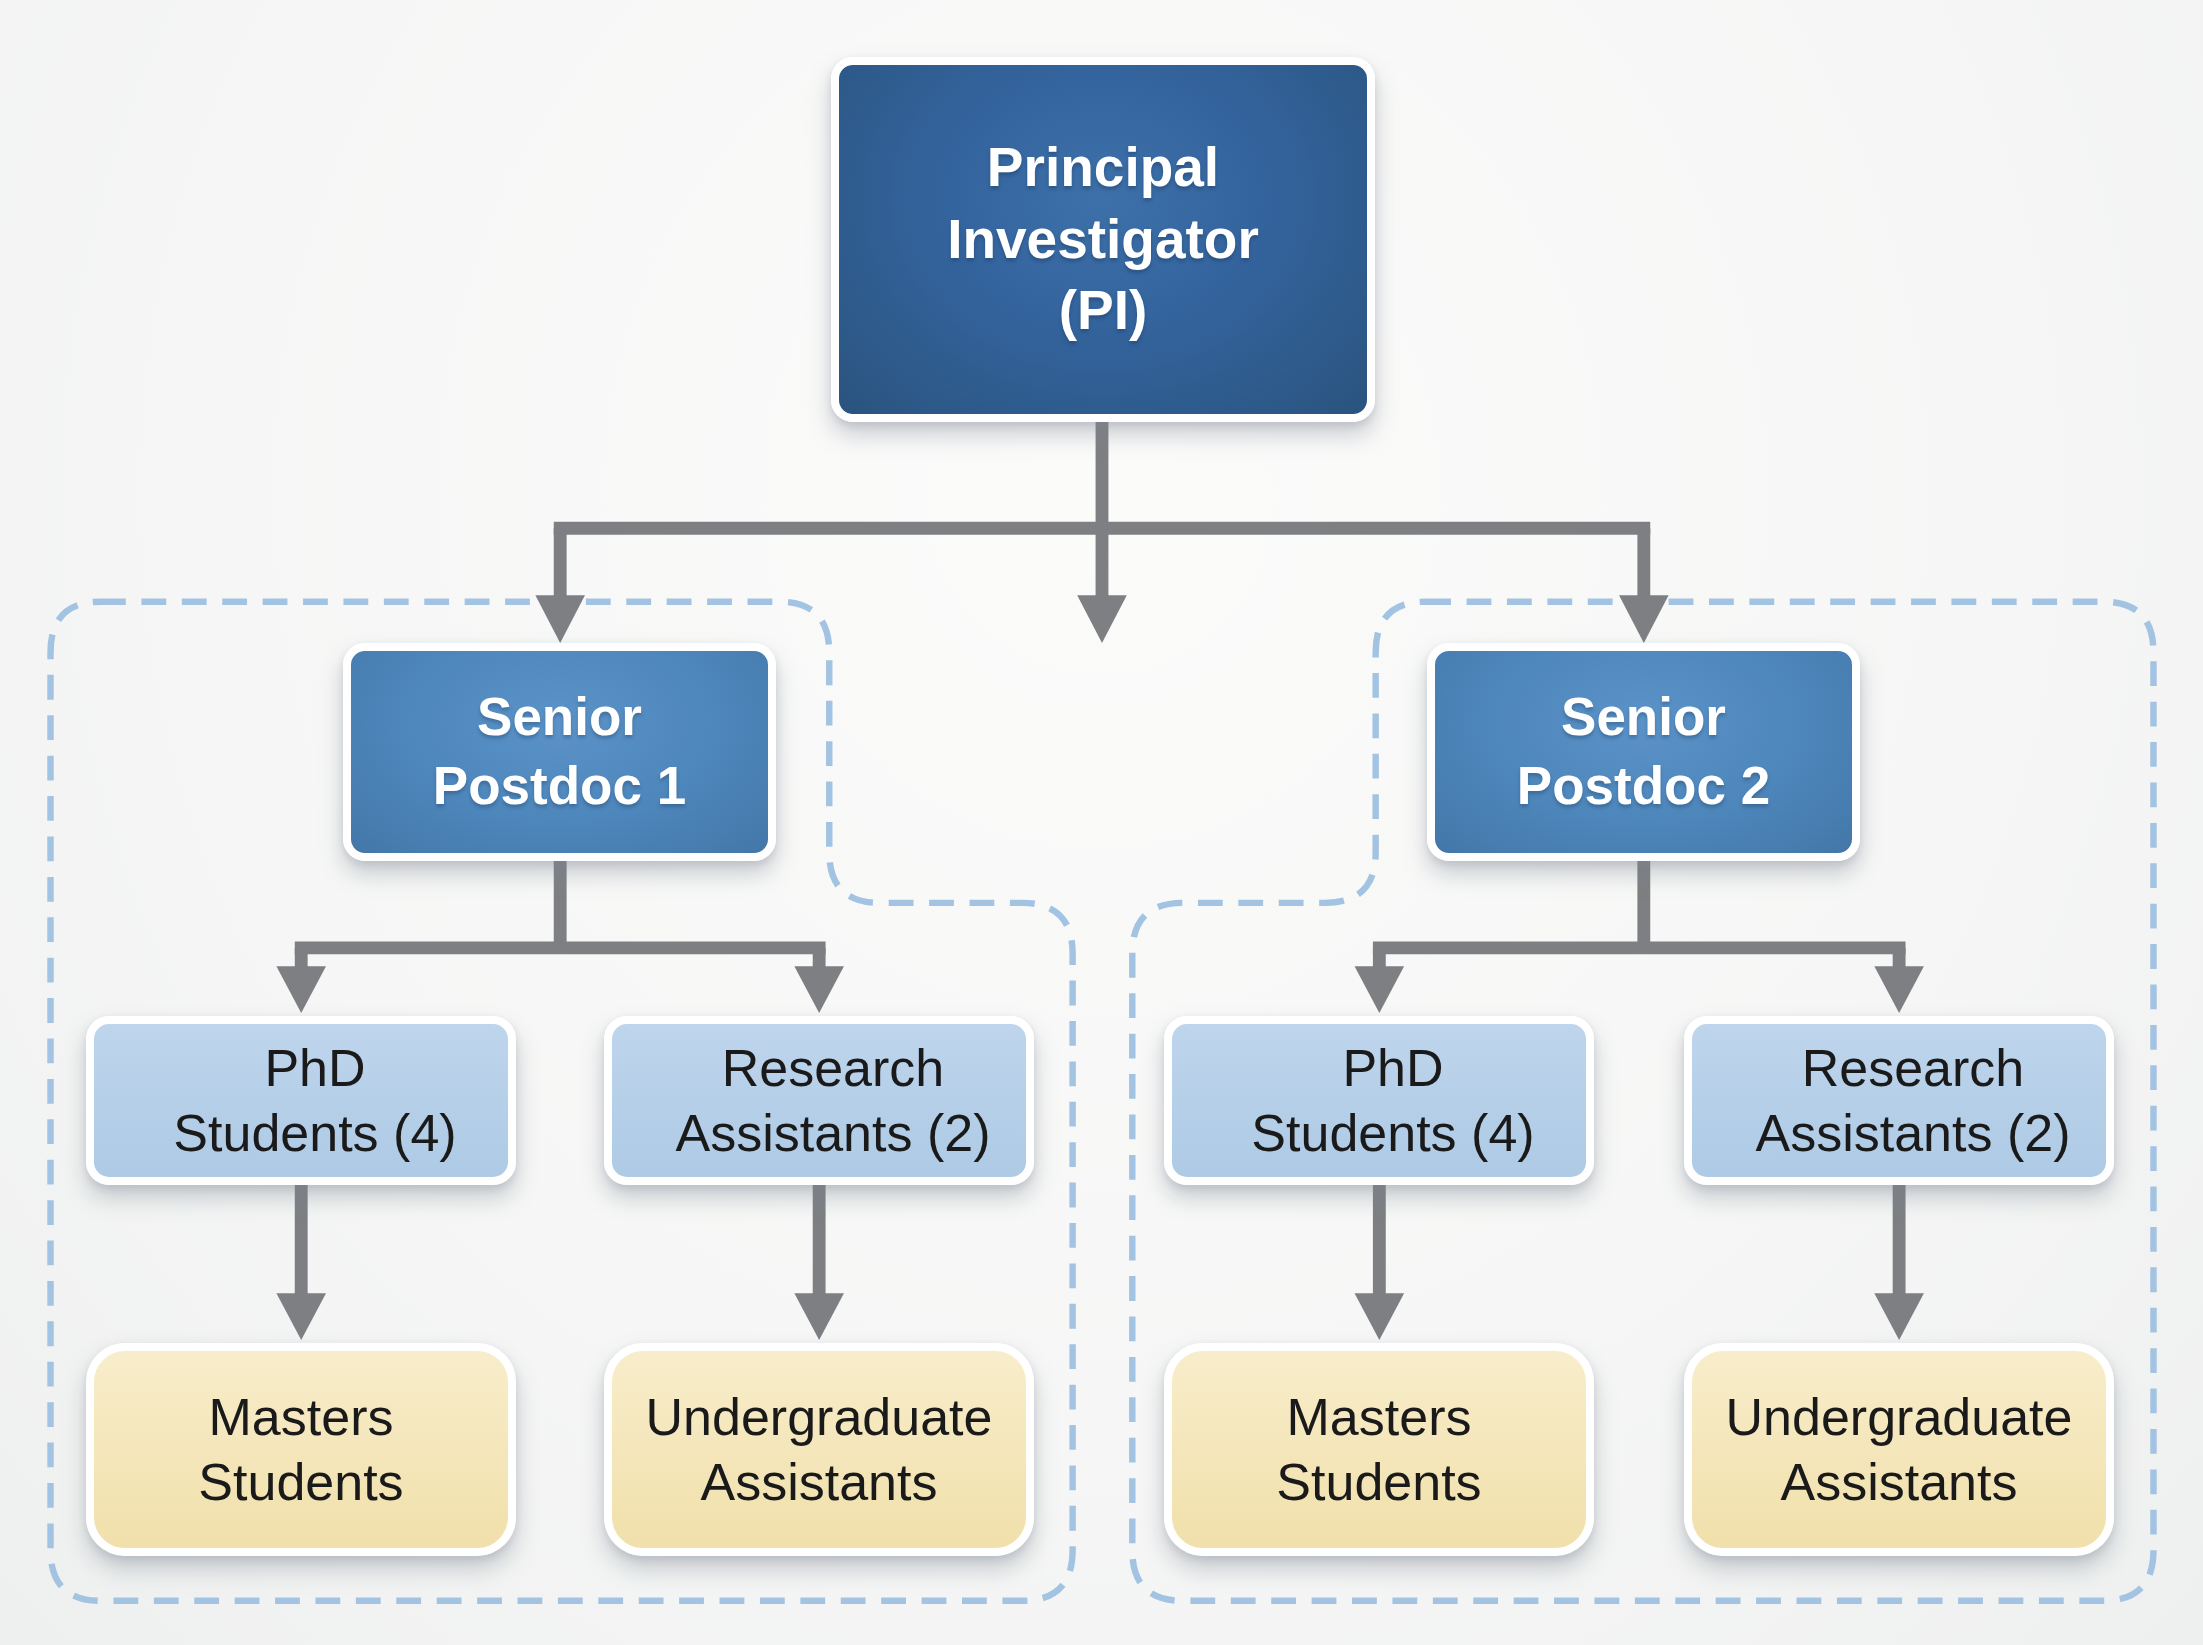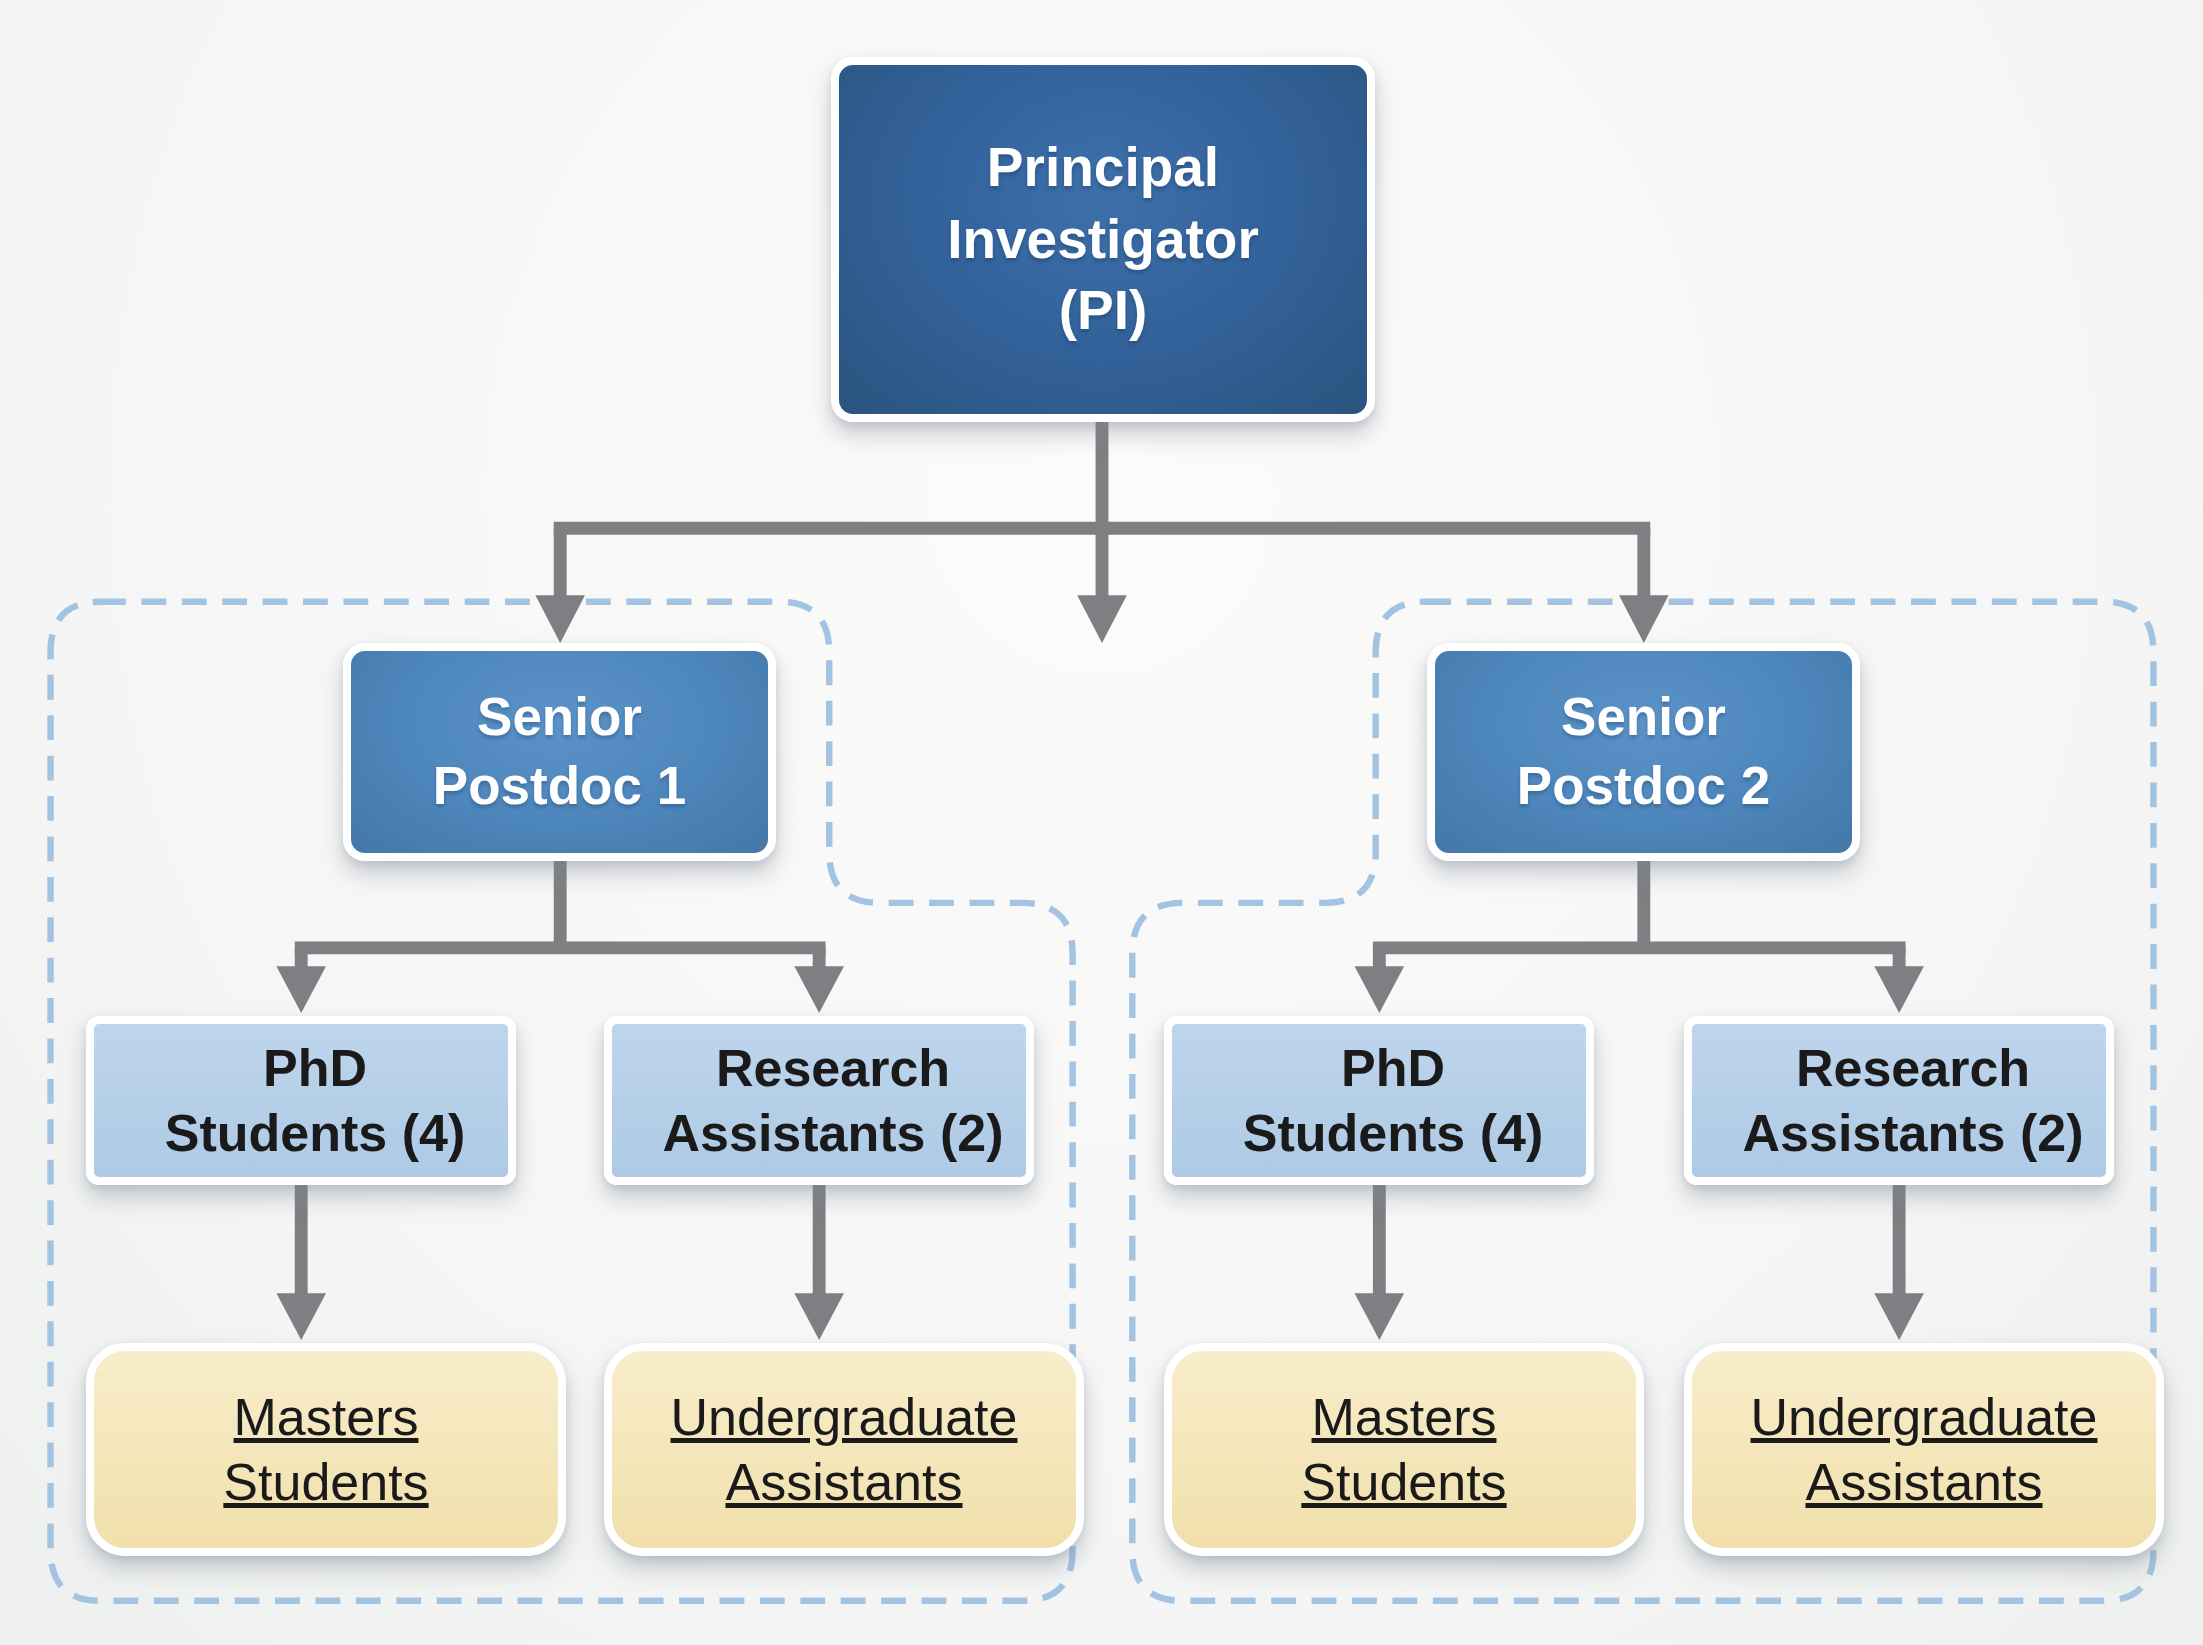--- a/index.html
+++ b/index.html
@@ -46,28 +46,28 @@
     text-shadow:0 2.8px 3.7px rgba(20,45,80,0.35);
   }
   .lvl-2{
     top:643px;width:433px;height:218px;
     background:radial-gradient(ellipse at 50% 35%, var(--node_mid_blue_top) 0%, #4d86bb 55%, var(--node_mid_blue_bottom) 100%);
     color:var(--text_light);font-weight:700;font-size:53px;line-height:1.3;
     text-shadow:0 2.8px 3.7px rgba(20,45,80,0.30);
   }
   .pos-sp1{left:343px;} .pos-lm{left:885px;} .pos-sp2{left:1427px;}
   .lvl-3{
-    top:1016px;width:430px;height:169px;border-radius:13px;
+    top:1016px;width:430px;height:169px;border-radius:23px;
     background:linear-gradient(180deg, var(--node_light_blue_top) 0%, var(--node_light_blue_bottom) 100%);
-    color:var(--text_dark);font-weight:700;font-size:52px;line-height:1.24;padding-left:28px;
+    color:var(--text_dark);font-weight:400;font-size:52px;line-height:1.24;padding-left:28px;
   }
   .lvl-4{
-    top:1343px;width:480px;height:213px;border-radius:39px;
+    top:1343px;width:430px;height:213px;border-radius:39px;
     background:linear-gradient(180deg, var(--node_cream_top) 0%, var(--node_cream_bottom) 100%);
-    color:var(--text_dark);font-weight:400;font-size:52px;line-height:1.24;text-decoration:underline;
+    color:var(--text_dark);font-weight:400;font-size:52px;line-height:1.24;
   }
   .pos-c1{left:86px;} .pos-c2{left:604px;} .pos-c3{left:1164px;} .pos-c4{left:1684px;}
 </style>
 </head>
 <body>
 
 <div class="canvas">
 
   <svg class="connector-layer" viewBox="0 0 2400 1792" aria-hidden="true">
 

